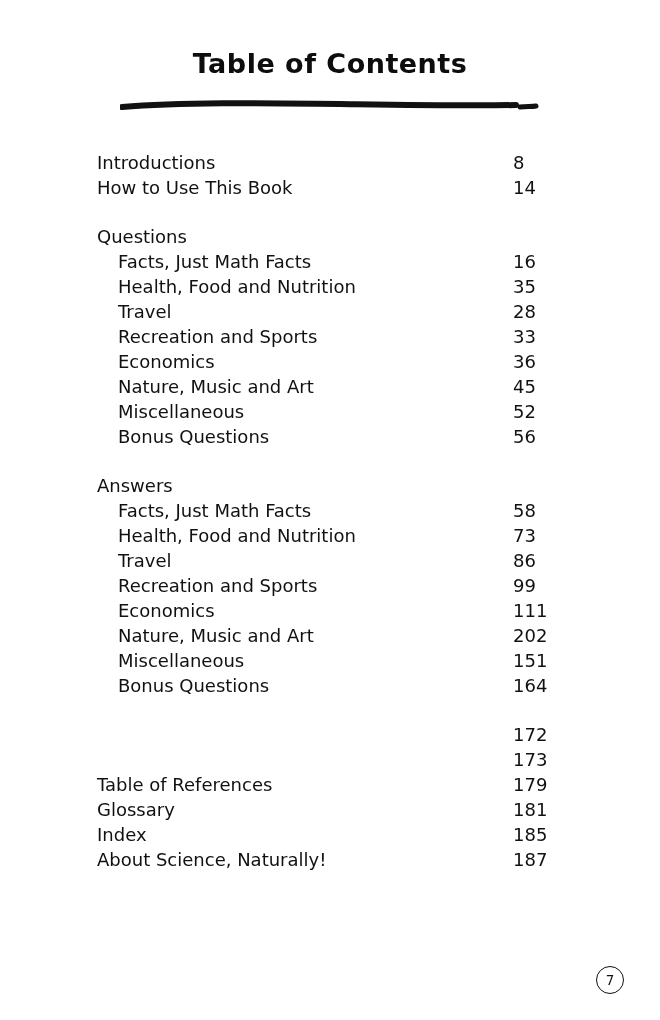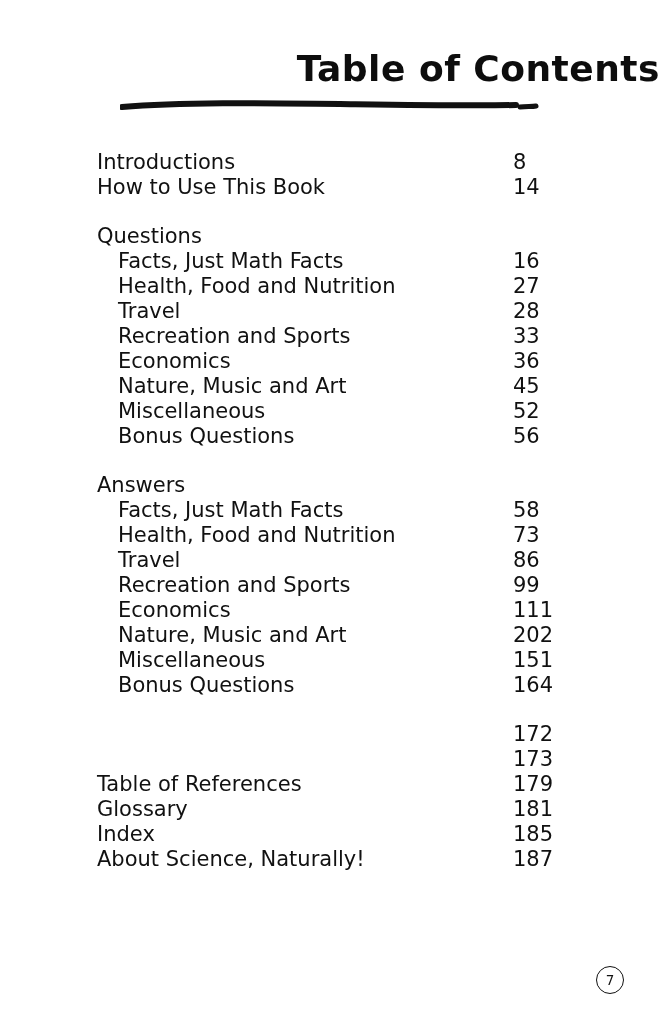--- a/index.html
+++ b/index.html
@@ -17,45 +17,45 @@
   }
   .page {
     position: absolute;
     inset: 0;
   }
   .toc-title {
     position: absolute;
     top: 48px;
     left: 0;
     right: 0;
-    text-align: right;
+    text-align: center;
     font-family: "DejaVu Sans", sans-serif;
     font-weight: bold;
-    font-size: 36px;
+    font-size: 27px;
     letter-spacing: 0.5px;
     color: #0d0d0d;
   }
   .title-rule {
     position: absolute;
     top: 100px;
     left: 120px;
     width: 420px;
     height: 14px;
   }
   .toc-body {
     position: absolute;
     top: 150px;
     left: 97px;
     width: 460px;
   }
   .row {
     display: flex;
     align-items: baseline;
     justify-content: space-between;
-    font-size: 21px;
+    font-size: 18px;
     line-height: 25px;
     color: #111111;
   }
   .row .label {
     white-space: nowrap;
   }
   .row .page-num {
     min-width: 40px;
     text-align: left;
     margin-left: auto;
@@ -111,21 +111,21 @@
       <div class="row section">
         <span class="label">Questions</span>
         <span class="page-num"></span>
       </div>
       <div class="row indent">
         <span class="label">Facts, Just Math Facts</span>
         <span class="page-num">16</span>
       </div>
       <div class="row indent">
         <span class="label">Health, Food and Nutrition</span>
-        <span class="page-num">27</span>
+        <span class="page-num">35</span>
       </div>
       <div class="row indent">
         <span class="label">Travel</span>
         <span class="page-num">28</span>
       </div>
       <div class="row indent">
         <span class="label">Recreation and Sports</span>
         <span class="page-num">33</span>
       </div>
       <div class="row indent">

